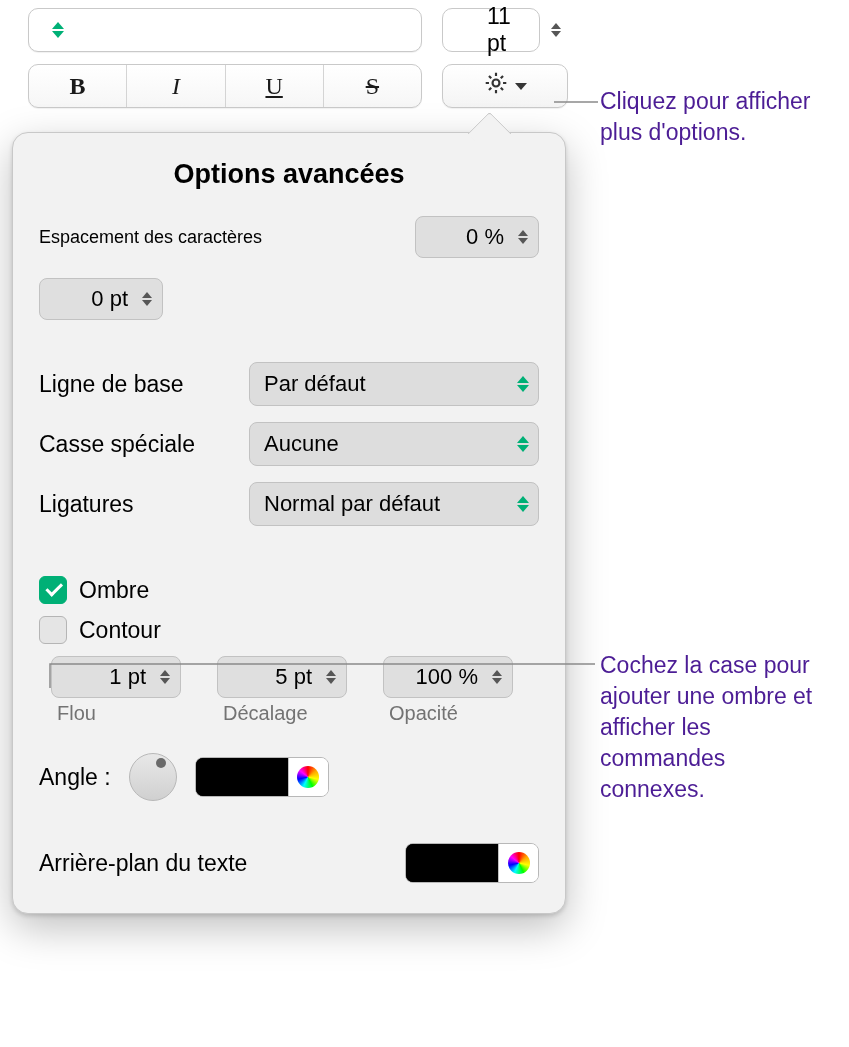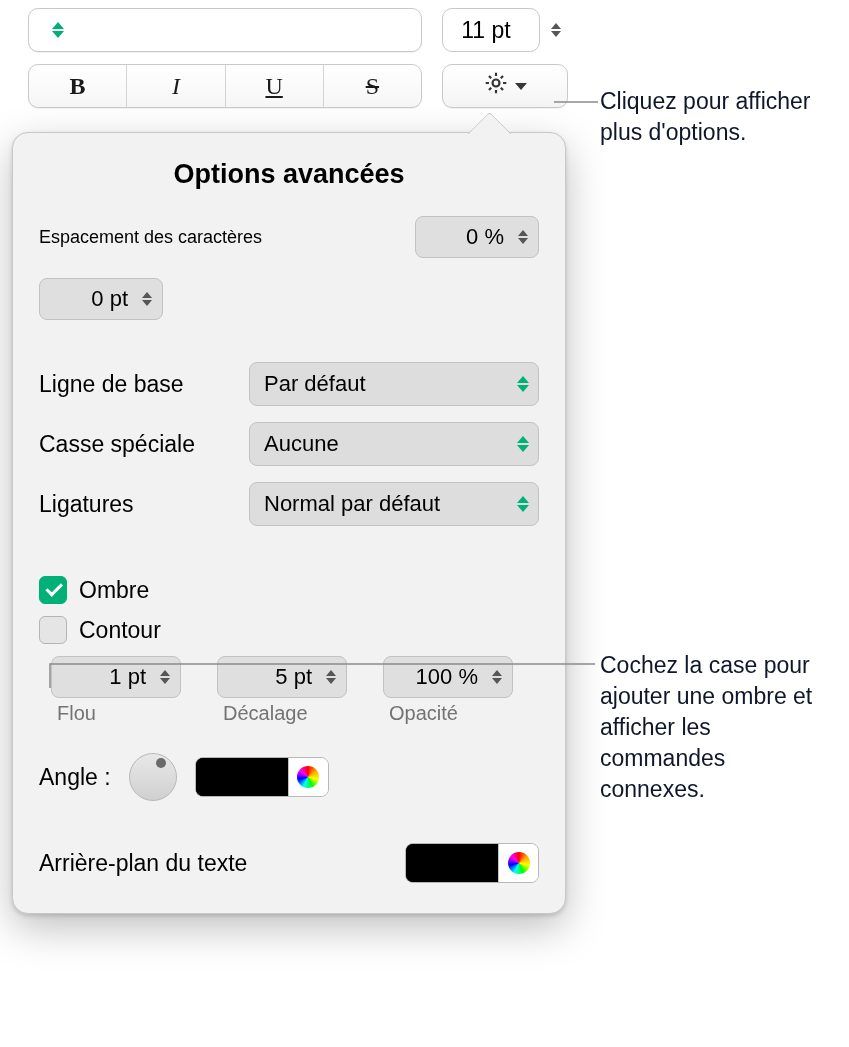--- a/index.html
+++ b/index.html
@@ -69,23 +69,24 @@
     align-items: center;
   }
   .size-field {
     flex:1;
     border: 1px solid #c9c9c9;
     border-radius: 10px;
     background: #fff;
     height: 44px;
     display: flex;
     align-items: center;
-    justify-content: center;
+    justify-content: flex-start;
     padding-right: 10px;
     font-size: 23px;
+    padding-left: 44px;
   }
   .ext-stepper {
     margin-left: 4px;
     width: 24px;
   }
 
   
   .row2 {
     margin-top: 12px;
     display: flex;
@@ -268,21 +269,21 @@
   }
 
   .bg-row { display:flex; align-items:center; margin-top:42px; }
   .bg-row .lab { flex:1; font-size:23px; }
 
   
   .callout {
     position:absolute;
     font-size: 23px;
     line-height: 1.35;
-    color:#0f172a;
+    color:#4c1d95;
     width: 230px;
   }
   .callout-1 { left: 600px; top: 86px; }
   .callout-2 { left: 600px; top: 650px; }
 
   svg.leader { position:absolute; overflow:visible; pointer-events:none; }
 
   .grid2 { display:flex; align-items:center; margin-bottom:16px; }
 </style>
 </head>

